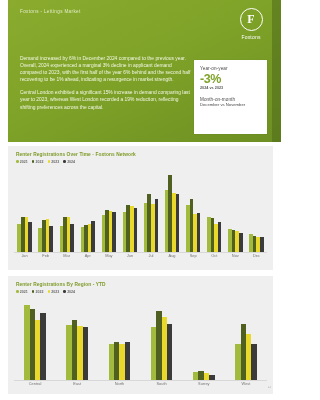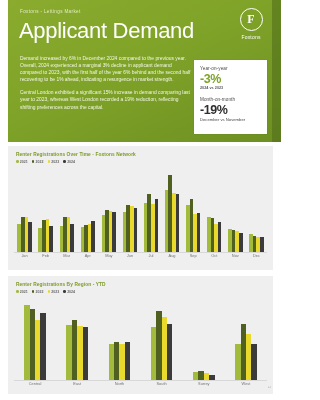--- a/index.html
+++ b/index.html
@@ -131,21 +131,20 @@
 </style>
 </head>
 <body>
 
 <div class="page">
 
   <div class="hero">
     <div class="hero-edge"></div>
 
     <div class="eyebrow">Foxtons - Lettings Market</div>
-    <div class="hero-title">Applicant Demand</div>
 
     <div class="hero-body">
       <p>Demand increased by 6% in December 2024 compared to the previous year. Overall, 2024 experienced a marginal 3% decline in applicant demand compared to 2023, with the first half of the year 6% behind and the second half recovering to be 1% ahead, indicating a resurgence in market strength.</p>
       <p>Central London exhibited a significant 15% increase in demand comparing last year to 2023, whereas West London recorded a 19% reduction, reflecting shifting preferences across the capital.</p>
     </div>
 
     <div class="logo">
       <div class="logo-circle">
         <span>F</span>
       </div>
@@ -154,21 +153,20 @@
   </div>
 
   <div class="statcard">
     <div class="stat-block first">
       <div class="stat-label">Year-on-year</div>
       <div class="stat-value green">-3%</div>
       <div class="stat-sub">2024 vs 2023</div>
     </div>
     <div class="stat-block second">
       <div class="stat-label">Month-on-month</div>
-      <div class="stat-value dark">-19%</div>
       <div class="stat-sub reg">December vs November</div>
     </div>
   </div>
 
   <div class="panel" id="panel-monthly">
     <div class="panel-title">Renter Registrations Over Time - Foxtons Network</div>
     <div class="legend" id="legend-monthly">
         <div class="legend-item">
           <span class="legend-dot" style="background: rgb(162, 187, 61);"></span>
           <span class="legend-text">2021</span>

